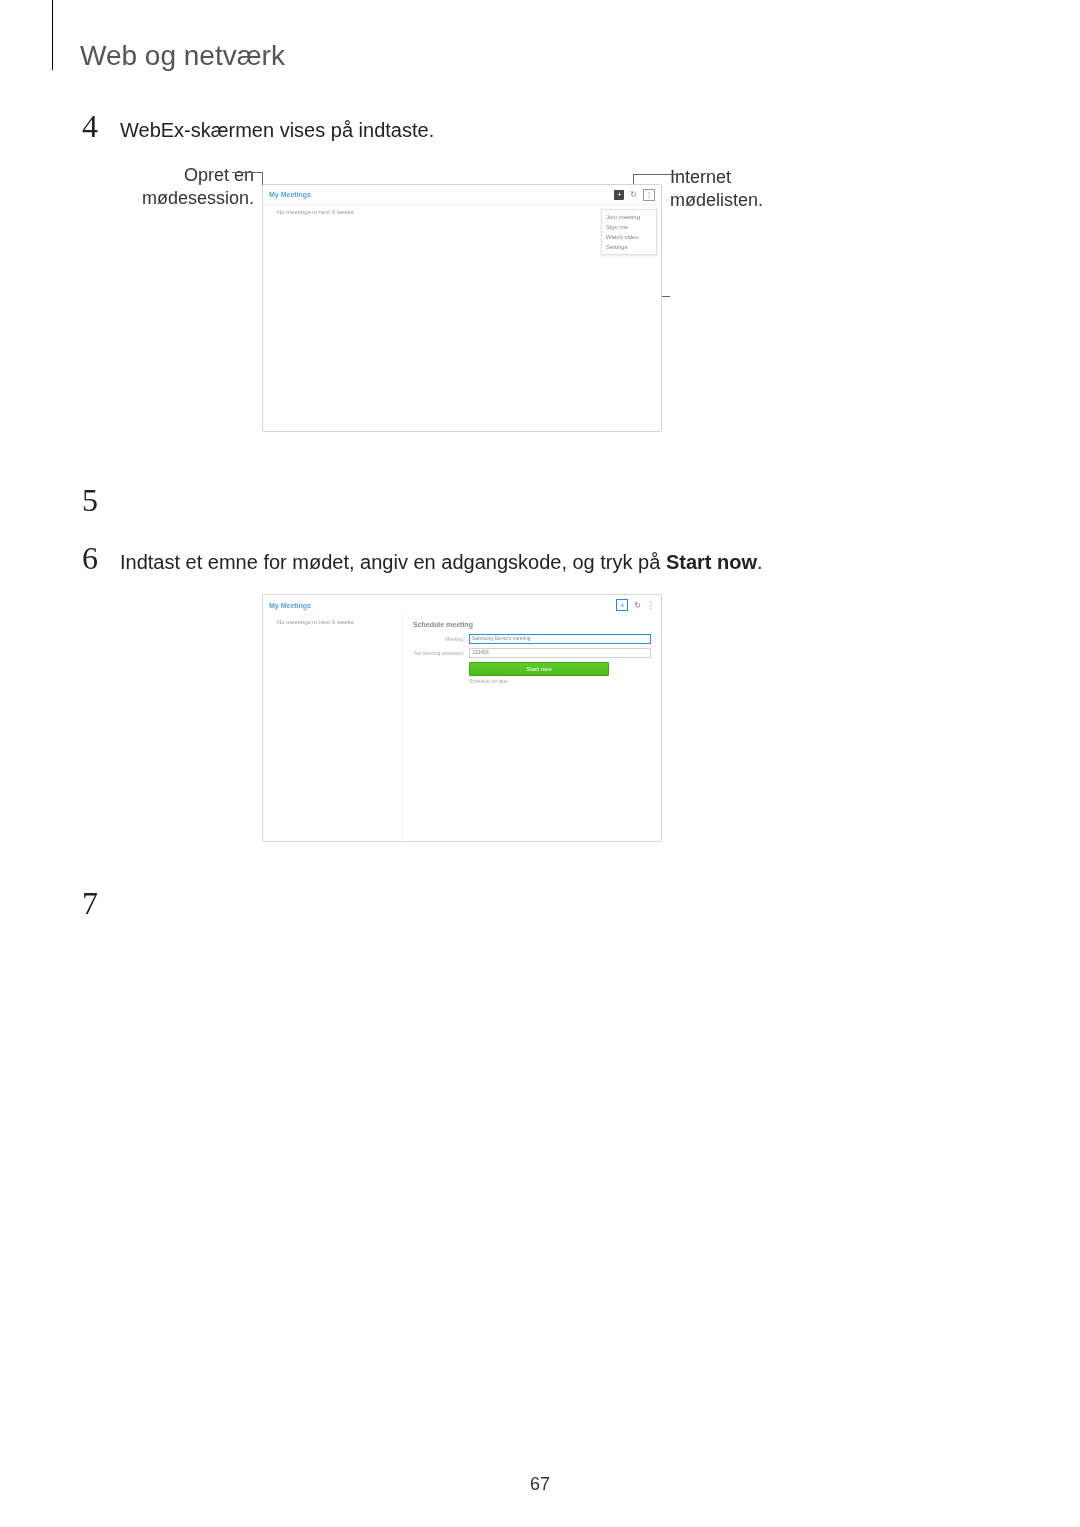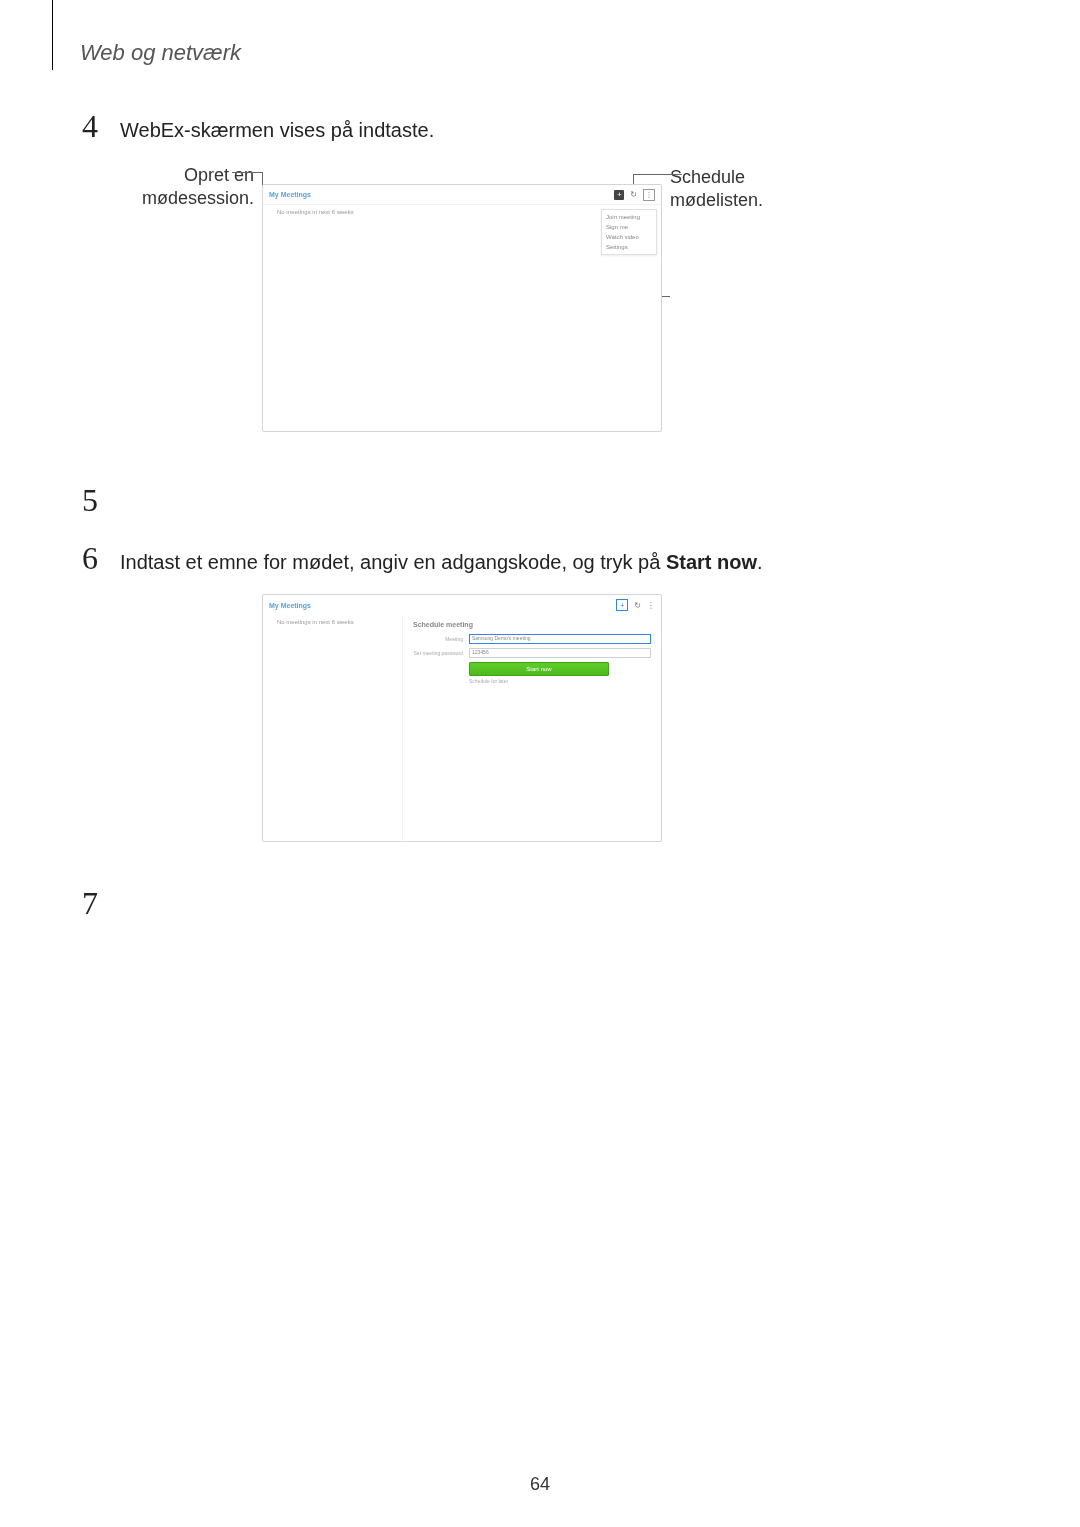--- a/index.html
+++ b/index.html
@@ -8,21 +8,21 @@
     height: 1527px;
     background: #fff;
     font-family: "Segoe UI", "Helvetica Neue", Arial, sans-serif;
     color: #333;
     position: relative;
   }
   .page { width: 1080px; height: 1527px; position: relative; }
   .vline { position: absolute; left: 52px; top: 0; width: 1px; height: 70px; background: #000; }
   .section-title {
     position: absolute; left: 80px; top: 40px;
-    font-size: 22px; color: #555; font-weight: 400; font-style: italic;
+    font-size: 28px; color: #555; font-weight: 400;
   }
   .step-num {
     font-family: Georgia, "Times New Roman", serif;
     font-size: 32px; font-weight: 400;
     width: 40px; text-align: center; color: #222;
     flex: 0 0 40px;
   }
   .step-row {
     position: absolute; left: 70px;
     display: flex; align-items: baseline; gap: 10px;
@@ -125,21 +125,21 @@
   <div class="vline"></div>
   <div class="section-title">Web og netværk</div>
 
   <div class="step-row step-4">
     <div class="step-num">4</div>
     <div class="step-text">WebEx-skærmen vises på indtaste.</div>
   </div>
 
   <div class="shot1-wrap">
     <div class="anno-left anno-opret">Opret en mødesession.</div>
-    <div class="anno-right anno-opdat">Schedule mødelisten.</div>
+    <div class="anno-right anno-opdat">Internet mødelisten.</div>
 
     <div class="leader" style="left:-30px;top:-12px;width:30px;height:1px;"></div>
     <div class="leader" style="left:0px;top:-12px;width:1px;height:22px;"></div>
 
     <div class="leader" style="left:400px;top:-10px;width:20px;height:1px;"></div>
     <div class="leader" style="left:371px;top:-10px;width:30px;height:1px;"></div>
     <div class="leader" style="left:371px;top:-10px;width:1px;height:20px;"></div>
 
     <div class="leader" style="left:336px;top:26px;width:1px;height:54px;"></div>
     <div class="leader" style="left:336px;top:26px;width:4px;height:1px;"></div>
@@ -203,14 +203,14 @@
           <div class="schedlater">Schedule for later</div>
         </div>
       </div>
     </div>
   </div>
 
   <div class="step-row step-7">
     <div class="step-num">7</div>
   </div>
 
-  <div class="page-num">64</div>
+  <div class="page-num">67</div>
 </div>
 
 </body></html>

